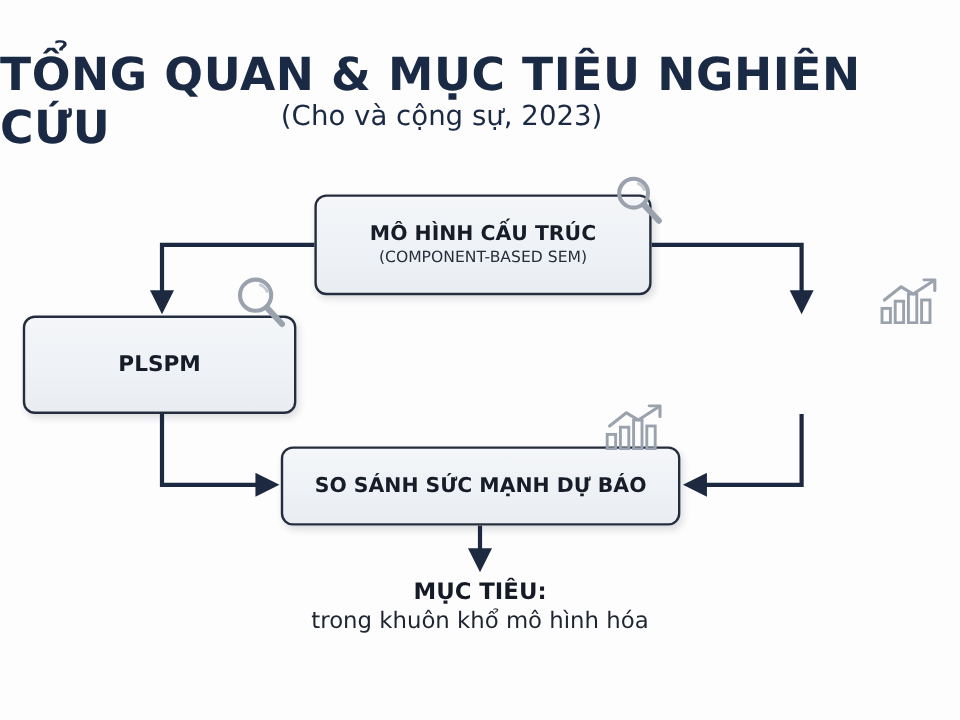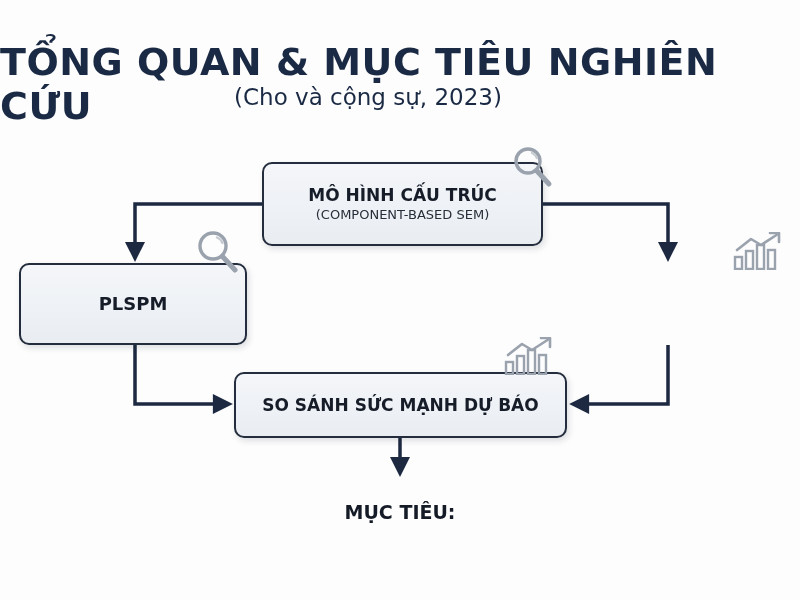--- a/index.html
+++ b/index.html
@@ -32,21 +32,21 @@
   .node-gsca .node-title{font-size:18px;}
   .node-plspm{left:556px;top:263px;width:228px;height:82px;}
   .node-plspm .node-title{font-size:18px;}
   .node-compare{left:234px;top:372px;width:333px;height:66px;gap:42px;}
   .connector-layer{position:absolute;left:0;top:0;width:800px;height:600px;z-index:1;}
   .badge{position:absolute;z-index:3;}
   .objective{
     position:absolute;left:0;top:482px;width:800px;text-align:center;
     color:#1e2530;font-size:19px;line-height:1.18;
   }
-  .objective-label{font-weight:bold;color:#141b26;margin-bottom:2px;margin-top:19px;}
+  .objective-label{font-weight:bold;color:#141b26;margin-bottom:2px;}
 </style>
 </head>
 <body>
 
 <div id="stage">
 
   <div class="page-title">TỔNG QUAN &amp; MỤC TIÊU NGHIÊN CỨU</div>
   <div class="page-subtitle">(Cho và cộng sự, 2023)</div>
 
   <svg class="connector-layer" width="800" height="600" viewBox="0 0 800 600" aria-hidden="true">
@@ -101,15 +101,16 @@
     <rect x="4" y="25" width="7" height="12" fill="none" stroke="#9aa2ae" stroke-width="2.4"></rect>
     <rect x="15" y="19" width="7" height="18" fill="none" stroke="#9aa2ae" stroke-width="2.4"></rect>
     <rect x="26" y="13" width="7" height="24" fill="none" stroke="#9aa2ae" stroke-width="2.4"></rect>
     <rect x="37" y="18" width="7" height="19" fill="none" stroke="#9aa2ae" stroke-width="2.4"></rect>
     <polyline points="6,18 20,7 30,13 47,2" fill="none" stroke="#9aa2ae" stroke-width="2.6" stroke-linecap="round" stroke-linejoin="round"></polyline>
     <polyline points="39,1 48,1 48,10" fill="none" stroke="#9aa2ae" stroke-width="2.6" stroke-linecap="round" stroke-linejoin="round"></polyline>
   </svg>
 
   <div class="objective">
     <div class="objective-label">MỤC TIÊU:</div>
+    <div>trong khuôn khổ mô hình hóa</div>
   </div>
 
 </div>
 
 </body></html>

